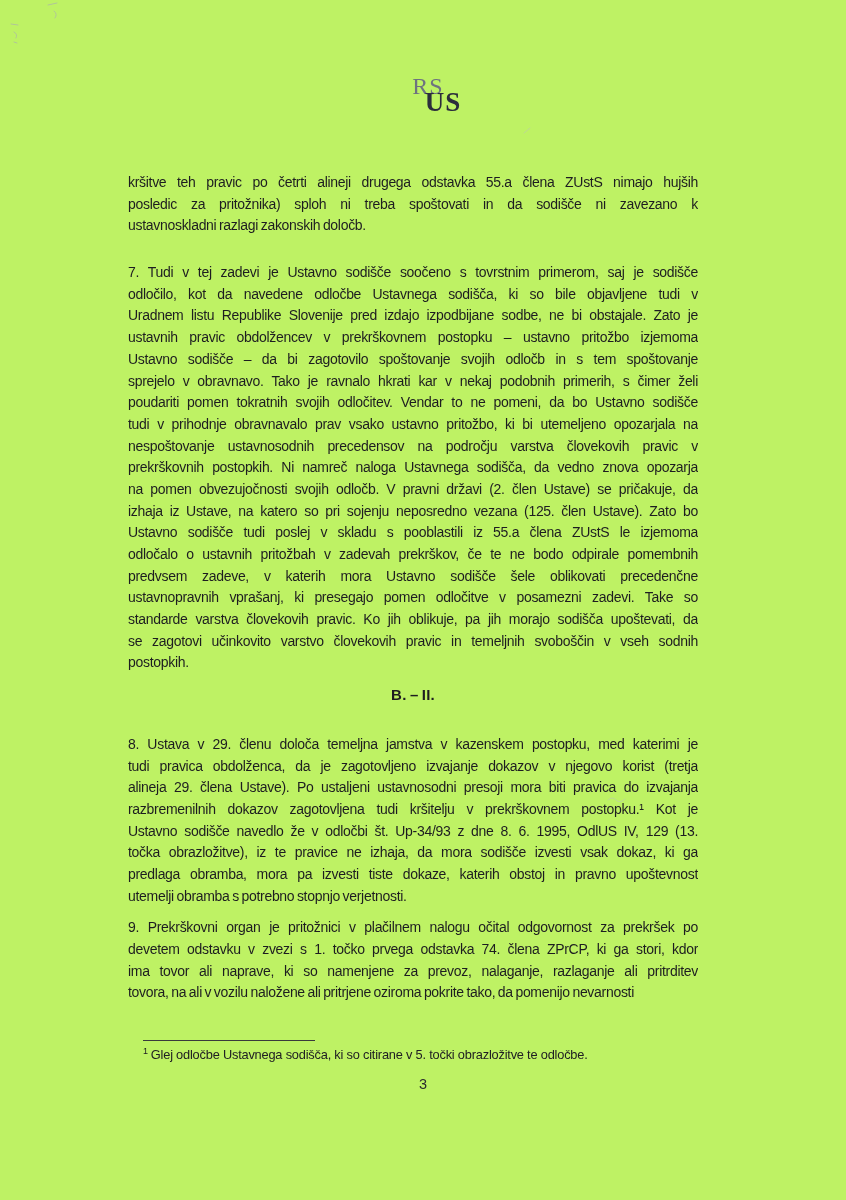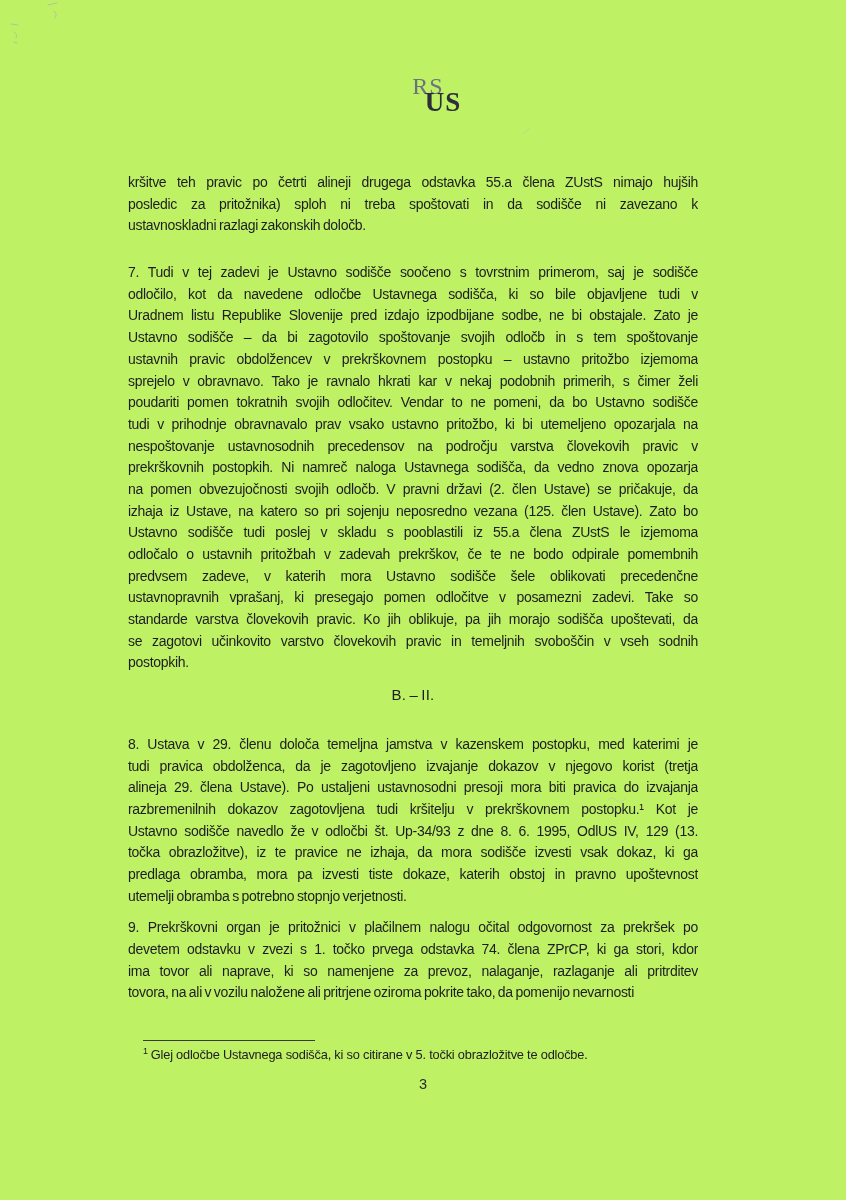--- a/index.html
+++ b/index.html
@@ -64,21 +64,21 @@
     text-align: justify;
     text-align-last: justify;
   }
   .para .line:last-child { text-align-last: left; }
   .gap-a { margin-top: 25px; }
   .heading {
     margin: 10px 0 0;
     height: 21.7px;
     line-height: 21.7px;
     text-align: center;
-    font-weight: 400;
+    font-weight: 700;
     font-size: 15px;
     letter-spacing: 0.2px;
   }
   .gap-b { margin-top: 28px; }
   .gap-c { margin-top: 10px; }
 
   
   .footnote-area {
     position: absolute;
     top: 1040px;
@@ -141,22 +141,22 @@
     <p class="para">
         <span class="line">kršitve teh pravic po četrti alineji drugega odstavka 55.a člena ZUstS nimajo hujših</span>
         <span class="line">posledic za pritožnika) sploh ni treba spoštovati in da sodišče ni zavezano k</span>
         <span class="line">ustavnoskladni razlagi zakonskih določb.</span>
       </p>
 
     <p class="para gap-a">
         <span class="line">7. Tudi v tej zadevi je Ustavno sodišče soočeno s tovrstnim primerom, saj je sodišče</span>
         <span class="line">odločilo, kot da navedene odločbe Ustavnega sodišča, ki so bile objavljene tudi v</span>
         <span class="line">Uradnem listu Republike Slovenije pred izdajo izpodbijane sodbe, ne bi obstajale. Zato je</span>
+        <span class="line">ustavnih pravic obdolžencev v prekrškovnem postopku – ustavno pritožbo izjemoma</span>
         <span class="line">Ustavno sodišče – da bi zagotovilo spoštovanje svojih odločb in s tem spoštovanje</span>
-        <span class="line">ustavnih pravic obdolžencev v prekrškovnem postopku – ustavno pritožbo izjemoma</span>
         <span class="line">sprejelo v obravnavo. Tako je ravnalo hkrati kar v nekaj podobnih primerih, s čimer želi</span>
         <span class="line">poudariti pomen tokratnih svojih odločitev. Vendar to ne pomeni, da bo Ustavno sodišče</span>
         <span class="line">tudi v prihodnje obravnavalo prav vsako ustavno pritožbo, ki bi utemeljeno opozarjala na</span>
         <span class="line">nespoštovanje ustavnosodnih precedensov na področju varstva človekovih pravic v</span>
         <span class="line">prekrškovnih postopkih. Ni namreč naloga Ustavnega sodišča, da vedno znova opozarja</span>
         <span class="line">na pomen obvezujočnosti svojih odločb. V pravni državi (2. člen Ustave) se pričakuje, da</span>
         <span class="line">izhaja iz Ustave, na katero so pri sojenju neposredno vezana (125. člen Ustave). Zato bo</span>
         <span class="line">Ustavno sodišče tudi poslej v skladu s pooblastili iz 55.a člena ZUstS le izjemoma</span>
         <span class="line">odločalo o ustavnih pritožbah v zadevah prekrškov, če te ne bodo odpirale pomembnih</span>
         <span class="line">predvsem zadeve, v katerih mora Ustavno sodišče šele oblikovati precedenčne</span>

